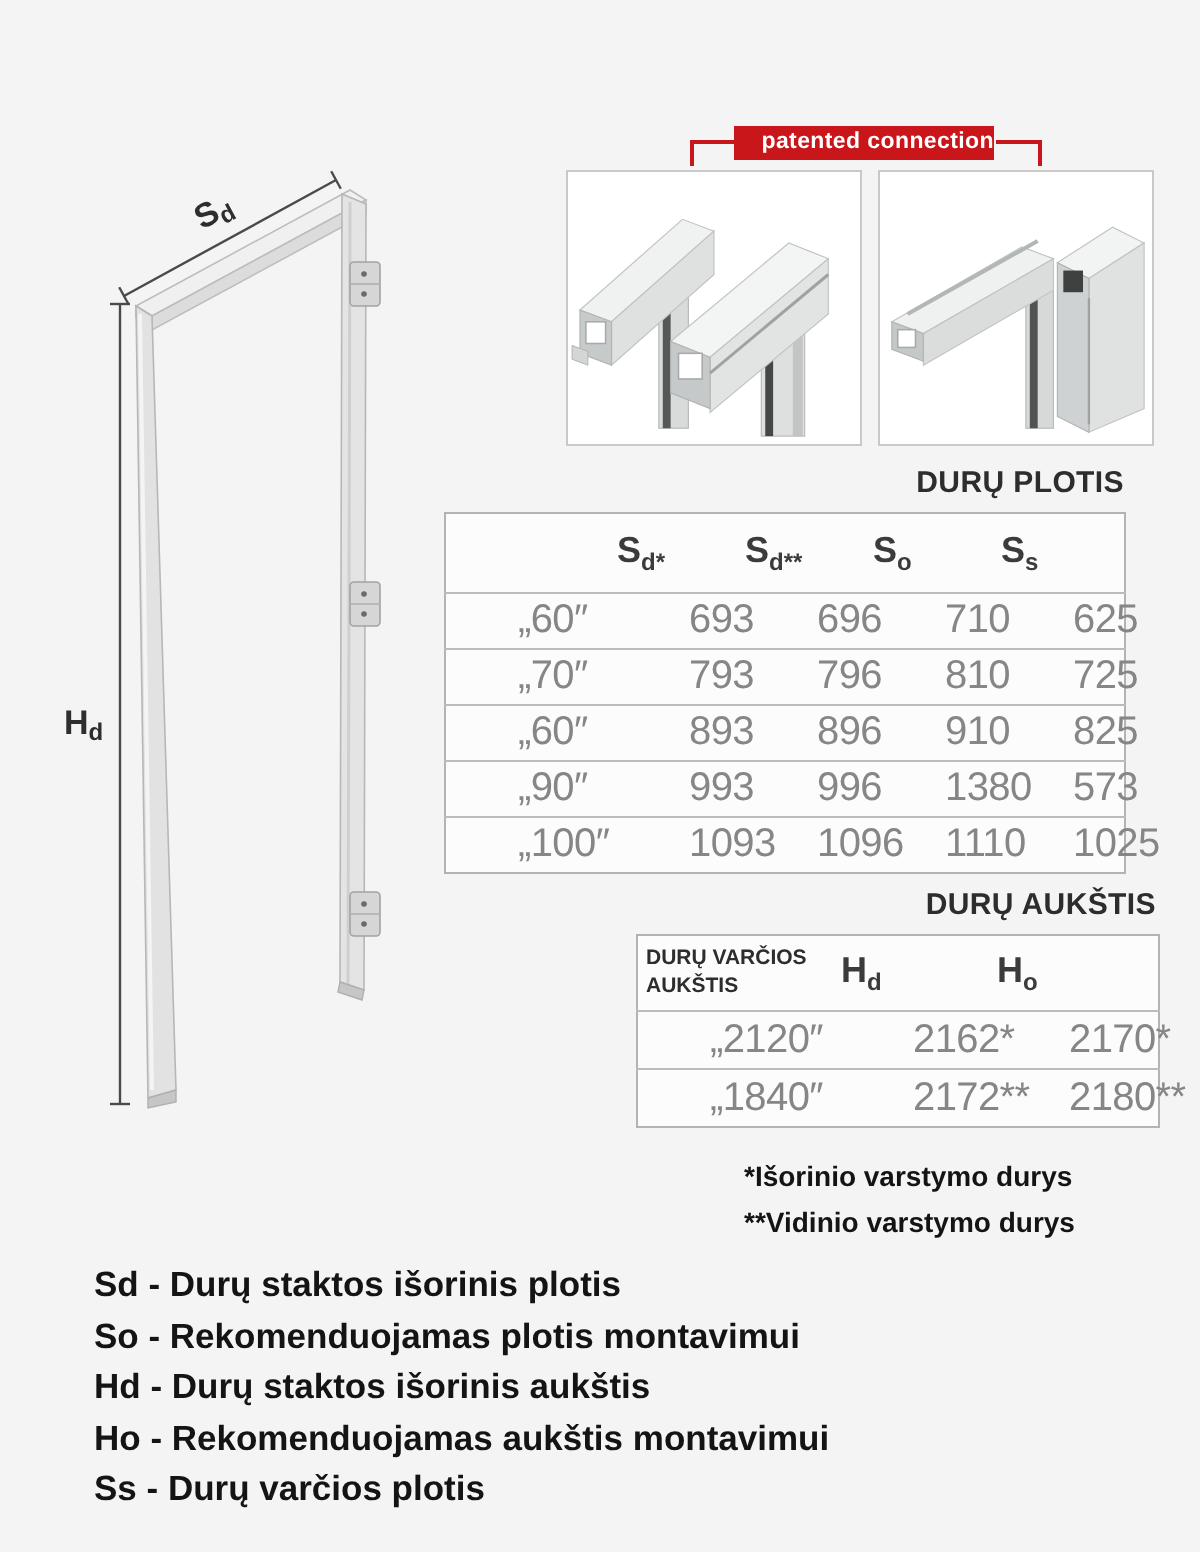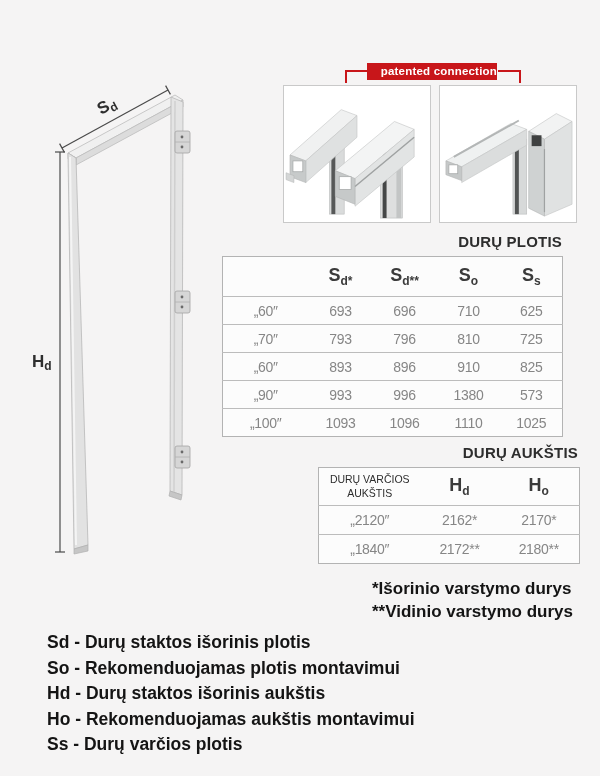--- a/index.html
+++ b/index.html
@@ -26,31 +26,31 @@
   .photo svg{display:block;width:100%;height:100%;}
   
   .table-title{position:absolute;font-size:15px;font-weight:bold;color:#2d2d2d;letter-spacing:.2px;}
   .title-width{top:233px;right:38px;}
   .title-height{top:444px;right:22px;}
   table{border-collapse:collapse;background:#fcfcfc;}
   .wtable{position:absolute;left:222px;top:256px;width:340px;border:1px solid #b3b3b3;table-layout:fixed;}
   .htable{position:absolute;left:318px;top:467px;width:261px;border:1px solid #b3b3b3;table-layout:fixed;}
   .wtable tr,.htable tr{border-top:1px solid #bcbcbc;}
   .wtable tr:first-child,.htable tr:first-child{border-top:none;}
-  th,td{padding:0;text-align:center;vertical-align:middle;font-weight:normal;}
+  th,td{padding:0;text-align:left;vertical-align:middle;font-weight:normal;}
   .wtable th{height:39px;}
   .wtable td{height:27px;}
   .htable th{height:37px;}
   .htable td{height:28px;}
   .hmain{font-size:18px;font-weight:bold;color:#3b3b3b;}
   .hsub{font-size:12px;font-weight:bold;color:#3b3b3b;vertical-align:-4px;}
-  .val,.rlabel{font-size:14px;color:#868686;letter-spacing:-.3px;}
-  .corner-h{font-size:10.5px;font-weight:normal;color:#2d2d2d;line-height:1.25;padding:0 4px;}
-  
-  .notes{position:absolute;left:372px;top:577px;font-size:17px;font-weight:bold;color:#141414;line-height:23px;}
+  .val,.rlabel{font-size:20px;color:#868686;letter-spacing:-.3px;padding-left:36px;}
+  .corner-h{font-size:10.5px;font-weight:bold;color:#2d2d2d;line-height:1.25;padding:0 4px;}
+  
+  .notes{position:absolute;left:372px;top:577px;font-size:14px;font-weight:bold;color:#141414;line-height:23px;}
   .legend{position:absolute;left:47px;top:630px;font-size:17.5px;font-weight:bold;color:#141414;line-height:25.5px;}
 </style>
 </head>
 <body>
 
 <div class="page">
 
   <svg class="frame-svg" viewBox="0 0 200 500">
 
     <polygon points="43,78 150,20 158,25 51,83" fill="#f0f0f0" stroke="#bdbdbd" stroke-width="0.8"></polygon>

